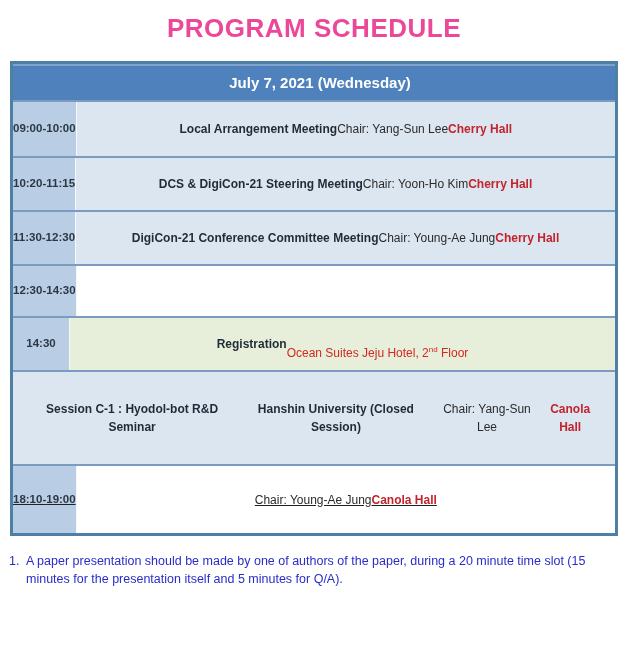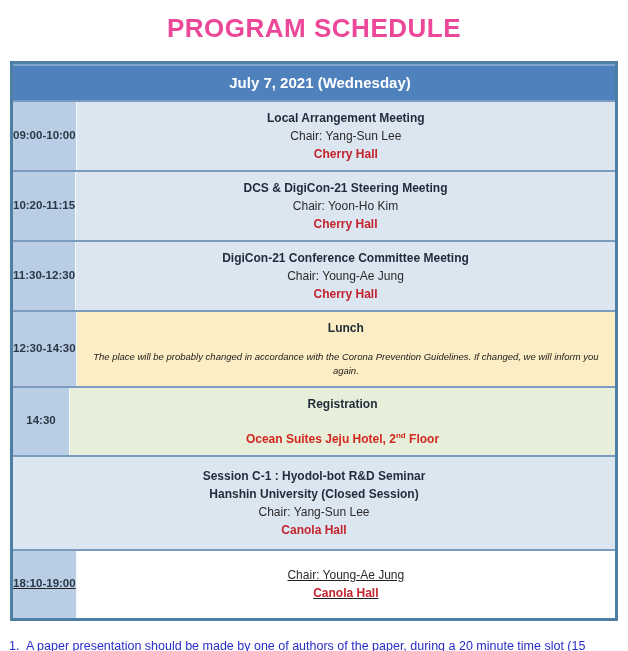--- a/index.html
+++ b/index.html
@@ -62,21 +62,21 @@
     justify-content:center;
     font-weight:bold;
     font-size:11.5px;
     line-height:1.55;
     color:var(--time-text);
   }
   .content-cell{
     flex:1;
     background:var(--row-bg);
     display:flex;
-    flex-direction:column;
+    flex-direction:row;
     align-items:center;
     justify-content:center;
     text-align:center;
     padding:7px 14px;
     font-size:12px;
     line-height:1.5;
     color:#232323;
   }
   .r1{min-height:56px;}
   .r2,.r3,.r5{min-height:54px;}
@@ -89,21 +89,21 @@
   .event-title{font-weight:bold;color:var(--body-text);}
   .chair-line{color:#2b2b2b;}
   .hall-label{font-weight:bold;color:var(--hall-red);}
   .lunch-note{
     font-style:italic;
     font-size:9.5px;
     margin-top:13px;
     color:#1b1b1b;
   }
   .venue-label{
-    font-weight:bold;
+    font-weight:normal;
     color:var(--venue-red);
     margin-top:17px;
   }
   .venue-label sup{font-size:8px;line-height:0;}
   .notes-section{
     margin:16px 9px 0 9px;
     color:var(--note-blue);
     font-size:12.5px;
   }
   .note-item{
@@ -157,24 +157,20 @@
       <span class="chair-line">Chair: Young-Ae Jung</span>
       <span class="hall-label">Cherry Hall</span>
     </div>
   </div>
 
   <div class="row r4 r-lunch">
     <div class="time-cell">
       <span>12:30-</span>
       <span>14:30</span>
     </div>
-    <div class="content-cell">
-      <span class="event-title">Lunch</span>
-      <span class="lunch-note">The place will be probably changed in accordance with the Corona Prevention Guidelines. If changed, we will inform you again.</span>
-    </div>
   </div>
 
   <div class="row r5 r-green">
     <div class="time-cell">
       <span>14:30</span>
     </div>
     <div class="content-cell">
       <span class="event-title">Registration</span>
       <span class="venue-label"><span>Ocean Suites Jeju Hotel, 2</span><sup>nd</sup><span> Floor</span></span>
     </div>

